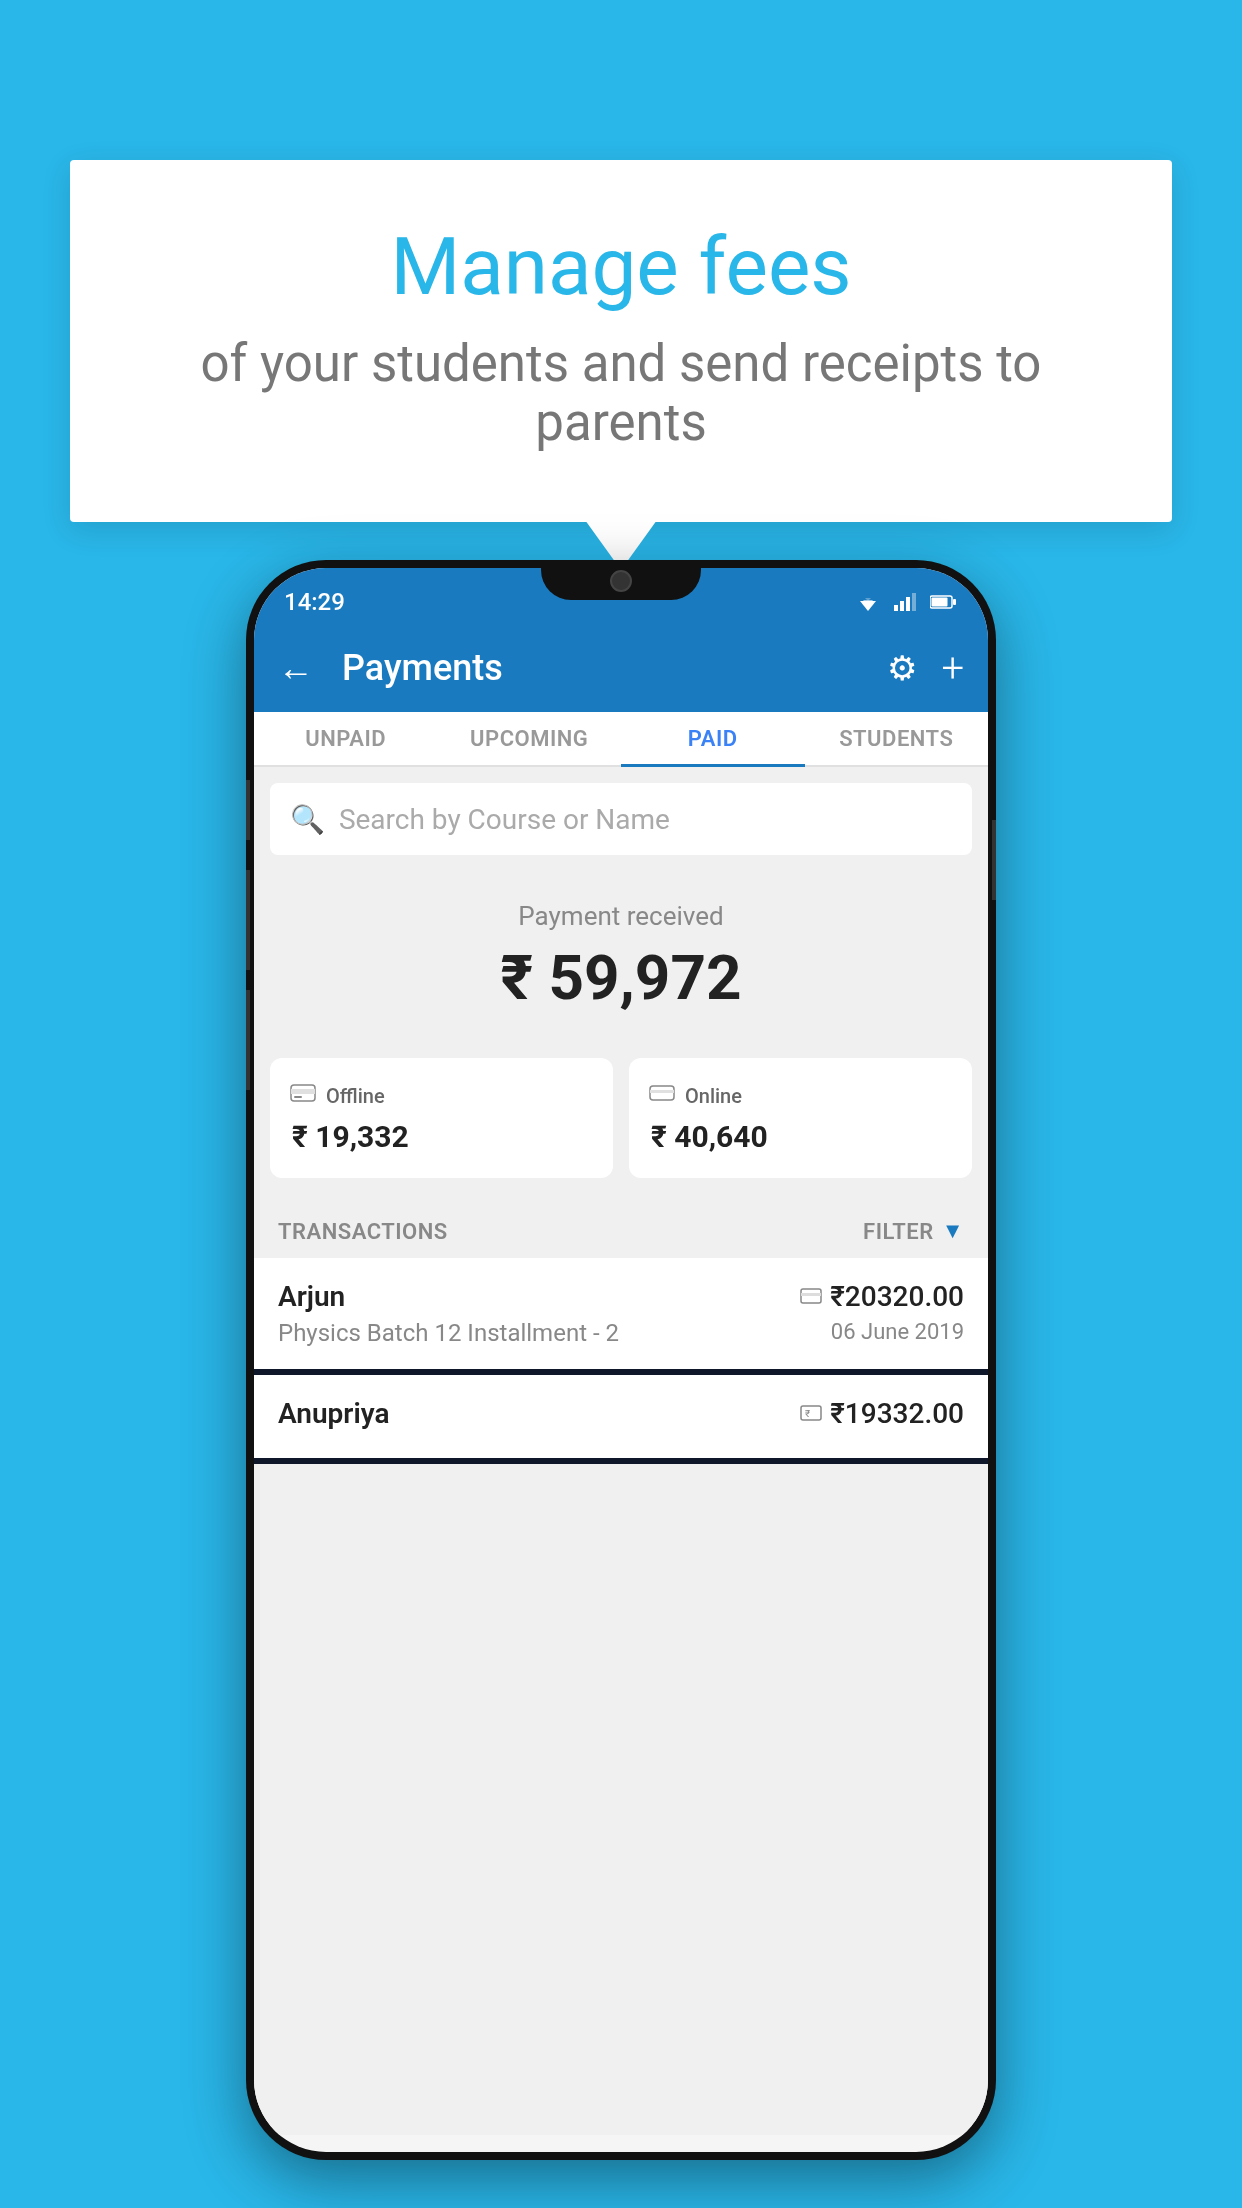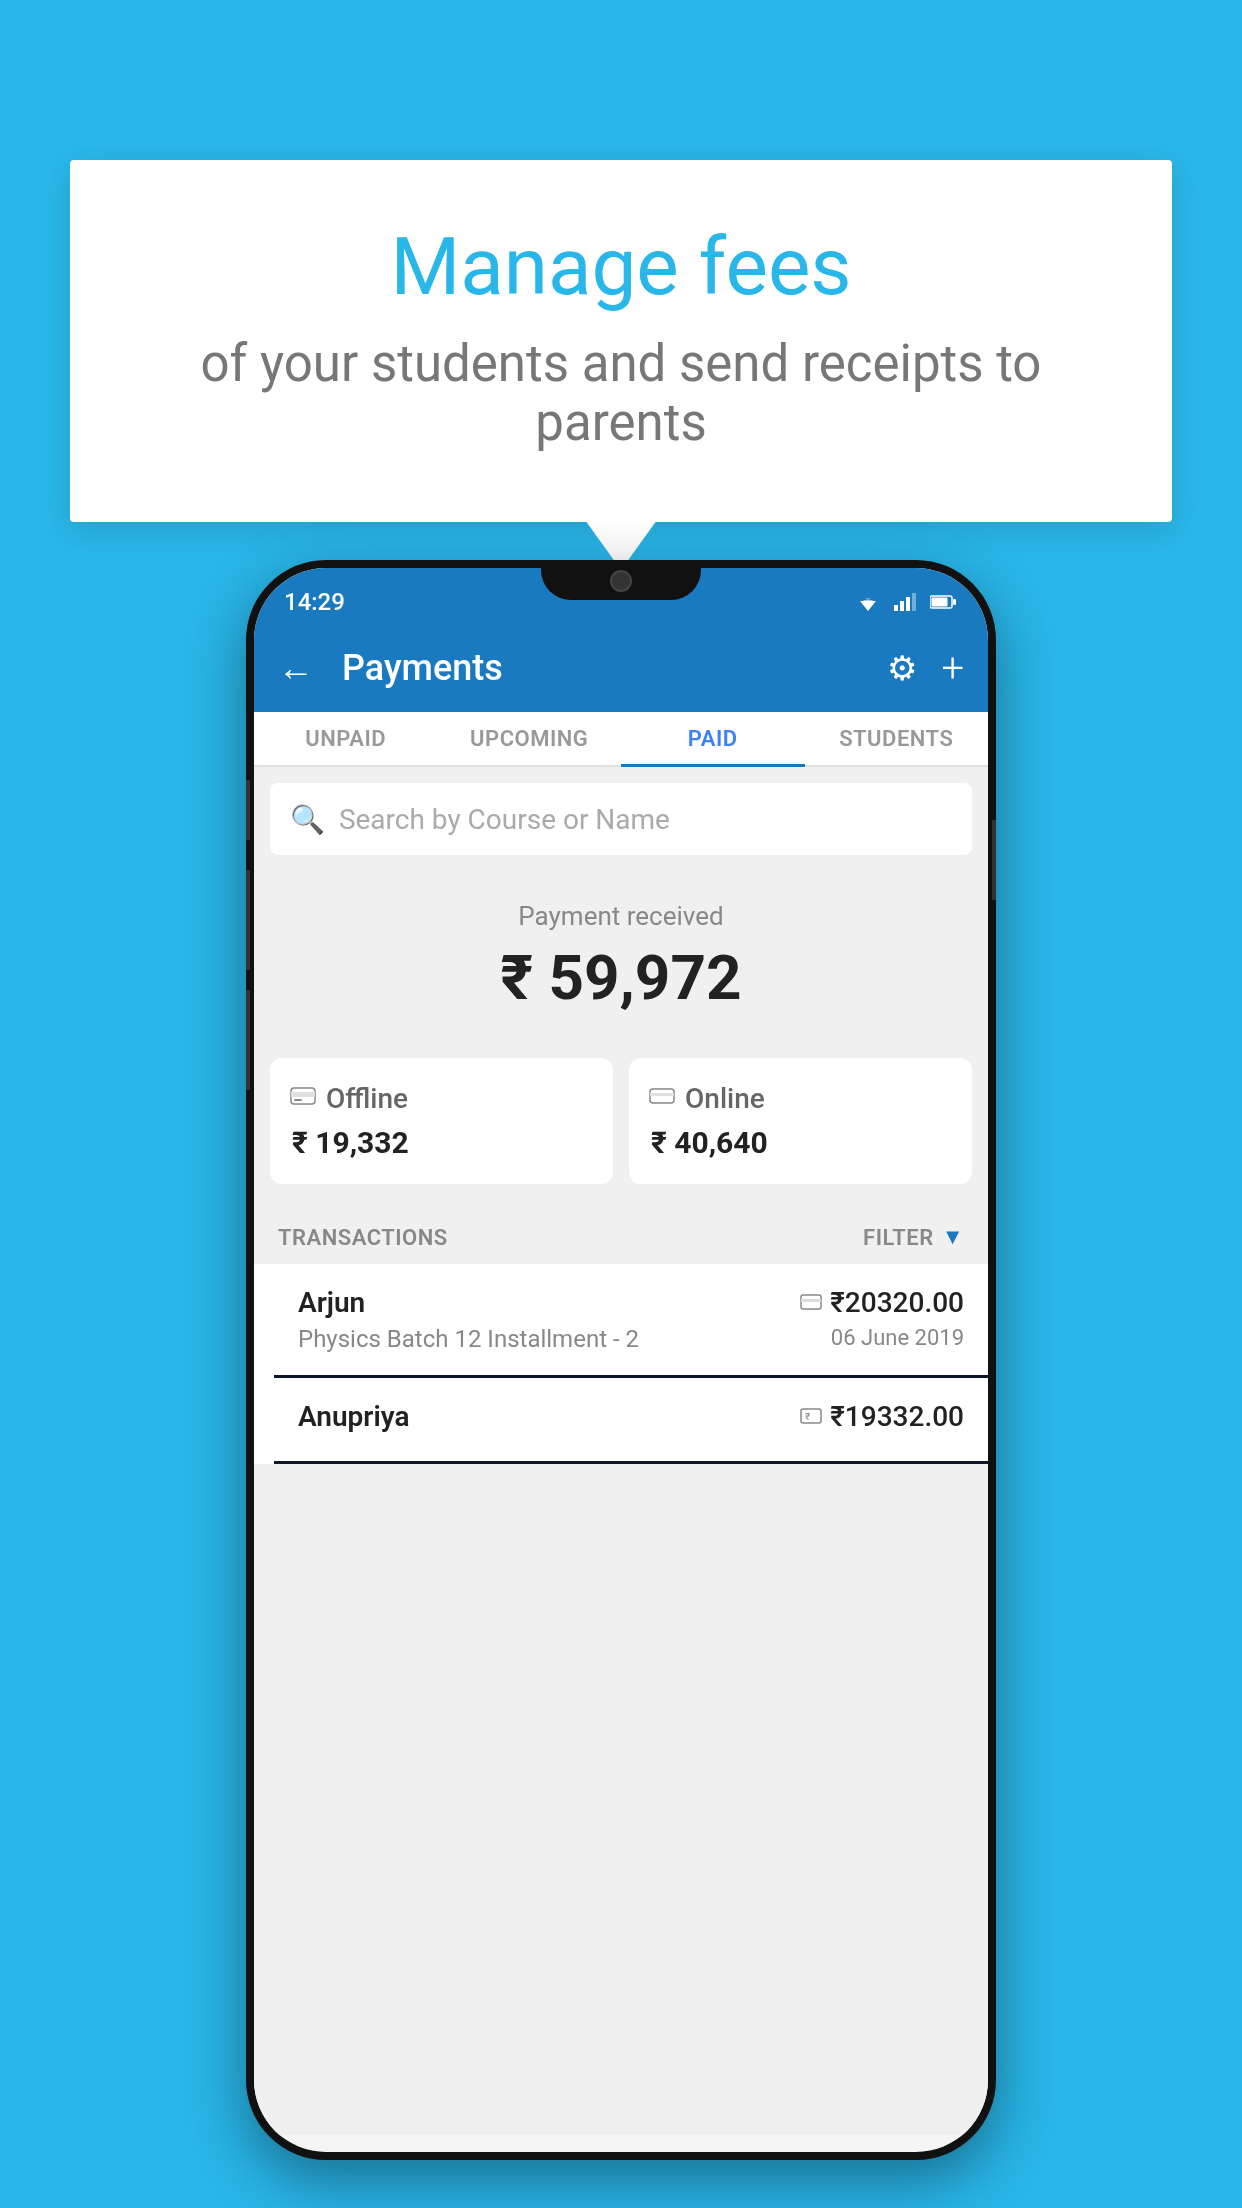--- a/index.html
+++ b/index.html
@@ -281,21 +281,21 @@
       margin-bottom: 10px;
     }
 
     .card-icon {
       color: #888;
       font-size: 22px;
     }
 
     .card-type {
       color: #666;
-      font-size: 28px;
+      font-size: 20px;
       font-weight: 500;
     }
 
     .card-amount {
       color: #222;
       font-size: 30px;
       font-weight: 700;
       padding-left: 2px;
     }
 
@@ -330,22 +330,21 @@
       font-size: 22px;
     }
 
     
     .transactions-list {
       background: white;
     }
 
     .transaction-item {
       padding: 22px 24px;
-      border-bottom: 3px solid #0f172a;
-      margin-left: 20px;
+      border-bottom: 6px solid #0f172a;
     }
 
     .transaction-row1 {
       display: flex;
       justify-content: space-between;
       align-items: center;
       margin-bottom: 6px;
     }
 
     .transaction-name {

